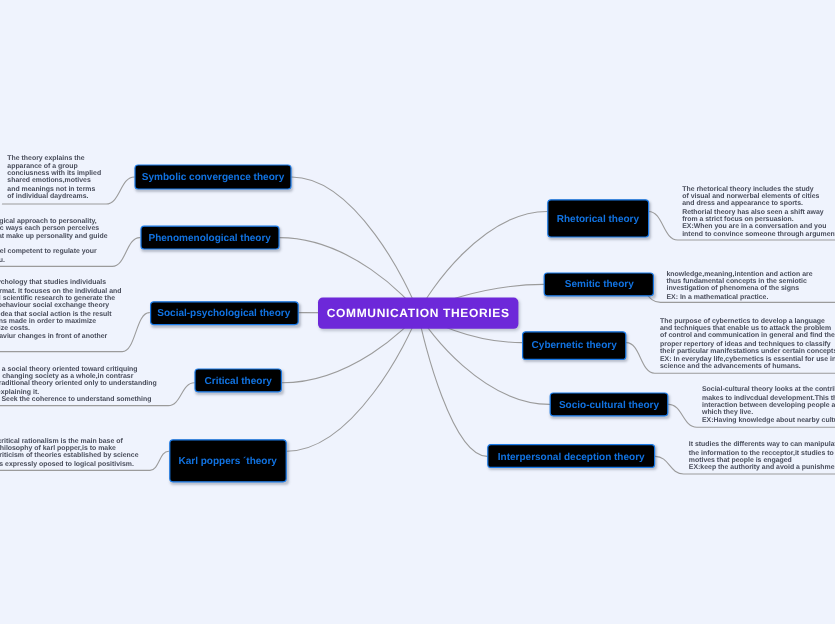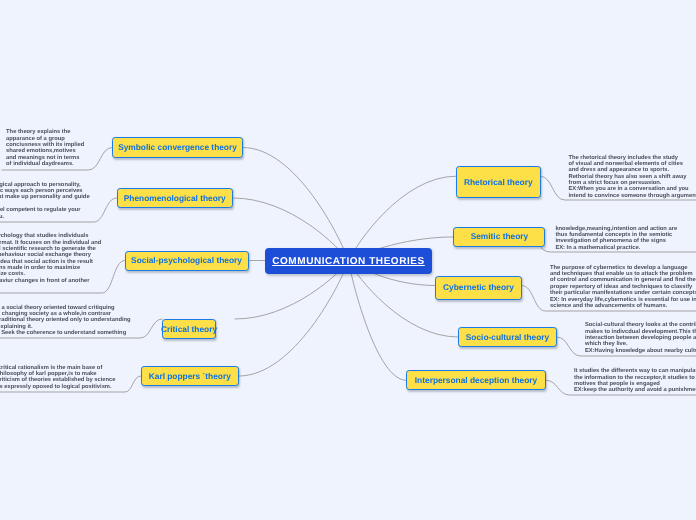--- a/index.html
+++ b/index.html
@@ -1,28 +1,28 @@
 <!DOCTYPE html>
 <html><head>
 <meta charset="utf-8">
 <style>
 html,body{margin:0;padding:0;}
 body{width:696px;height:520px;background:#eff3fd;overflow:hidden;
  font-family:"Liberation Sans",sans-serif;-webkit-font-smoothing:antialiased;text-rendering:geometricPrecision;}
 #stage{position:absolute;left:0;top:0;width:696px;height:520px;overflow:hidden;}
 svg.links{position:absolute;left:0;top:0;width:696px;height:520px;pointer-events:none;}
 svg.links path{fill:none;stroke:#9b9b9b;stroke-width:.9;stroke-linecap:round;}
-.node{position:absolute;background:#fde047;border:1.4px solid #1a7ae8;padding-bottom:1px;border-radius:3.2px;
+.node{position:absolute;background:#000000;border:1.4px solid #1a7ae8;padding-bottom:1px;border-radius:3.2px;
  display:flex;align-items:center;justify-content:center;box-sizing:border-box;
  color:#1172e0;font-weight:bold;font-size:8.35px;white-space:nowrap;
  box-shadow:1px 1.5px 2px rgba(70,80,100,.32);}
-.center-node{position:absolute;background:#1d4ed8;border-radius:4px;padding-top:1.6px;
+.center-node{position:absolute;background:#6d28d9;border-radius:4px;padding-top:1.6px;
  display:flex;align-items:center;justify-content:center;box-sizing:border-box;
  color:#fff;font-weight:bold;font-size:10px;letter-spacing:.55px;white-space:nowrap;
- box-shadow:1px 1.5px 2.5px rgba(70,80,100,.28);text-decoration:underline;}
+ box-shadow:1px 1.5px 2.5px rgba(70,80,100,.28);}
 .note{position:absolute;color:#4a4e5c;font-size:5.77px;line-height:6.35px;font-weight:bold;white-space:nowrap;}
 .note div{white-space:nowrap;}
 </style>
 </head>
 <body>
 
 <div id="stage">
   <svg class="links" viewBox="0 0 696 520">
     <path d="M243.00,147.50 C295.75,147.50 340.38,237.09 348.50,260.90"></path>
     <path d="M233.00,198.00 C290.75,198.00 339.61,247.69 348.50,260.90"></path>
@@ -42,22 +42,22 @@
     <path d="M540.50,176.20 C552.60,176.20 552.60,200.00 564.70,200.00 L760.00,200.00"></path>
     <path d="M526.40,236.95 C538.40,236.95 538.40,252.00 550.40,252.00 L760.00,252.00"></path>
     <path d="M522.00,285.50 C533.75,285.50 533.75,311.00 545.50,311.00 L760.00,311.00"></path>
     <path d="M557.00,337.00 C568.85,337.00 568.85,356.00 580.70,356.00 L780.00,356.00"></path>
     <path d="M546.00,380.30 C557.85,380.30 557.85,395.00 569.70,395.00 L780.00,395.00"></path>
   </svg>
   <div class="center-node" style="left:265.0px;top:248.0px;width:167.0px;height:25.8px">COMMUNICATION THEORIES</div>
   <div class="node" style="left:112.0px;top:137.0px;width:131.0px;height:21.0px">Symbolic convergence theory</div>
   <div class="node" style="left:124.5px;top:250.5px;width:124.0px;height:20.0px">Social-psychological theory</div>
   <div class="node" style="left:116.5px;top:188.0px;width:116.5px;height:20.0px">Phenomenological theory</div>
-  <div class="node" style="left:162.0px;top:319px;width:54px;height:20.0px">Critical theory</div>
-  <div class="node" style="left:140.5px;top:366.0px;width:98.5px;height:20.0px">Karl poppers ´theory</div>
+  <div class="node" style="left:162.0px;top:307px;width:73.0px;height:20.0px">Critical theory</div>
+  <div class="node" style="left:140.5px;top:366.0px;width:98.5px;height:36px">Karl poppers ´theory</div>
   <div class="node" style="left:456.0px;top:166.2px;width:84.5px;height:32px">Rhetorical theory</div>
   <div class="node" style="left:453.4px;top:227.2px;width:92px;height:19.5px">Semitic theory</div>
   <div class="node" style="left:435.0px;top:275.5px;width:87.0px;height:24px">Cybernetic theory</div>
   <div class="node" style="left:406.0px;top:370.3px;width:140.0px;height:20.0px">Interpersonal deception theory</div>
   <div class="node" style="left:458.0px;top:327.0px;width:99.0px;height:20.0px">Socio-cultural theory</div>
   <div class="note" style="left:6.1px;top:129.4px">
       <div>The theory explains the</div>
       <div>apparance of a group</div>
       <div>conciusness with its implied</div>
       <div>shared emotions,motives</div>

